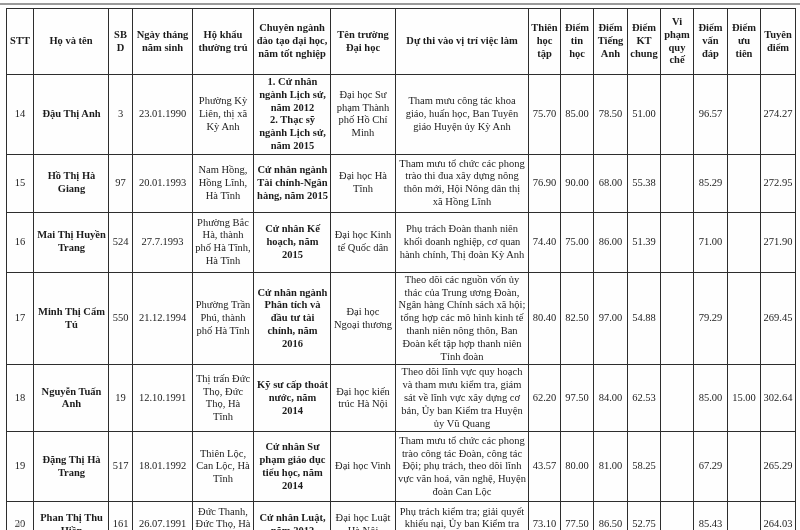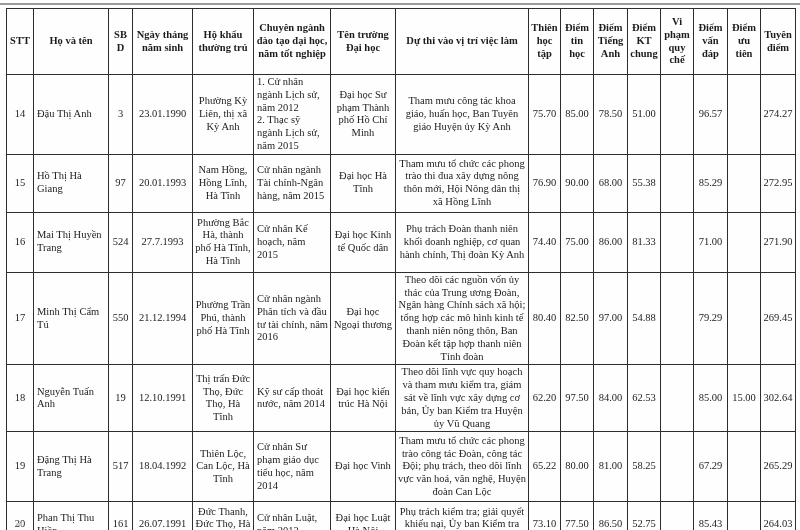--- a/index.html
+++ b/index.html
@@ -31,21 +31,21 @@
     border: 1px solid #2d2d2d;
     font-size: 10.5px;
     line-height: 1.22;
     padding: 1px 2px;
     vertical-align: middle;
     white-space: pre-line;
     overflow: hidden;
     word-wrap: break-word;
   }
   th { font-weight: bold; text-align: center; }
-  td.align-left { text-align: left; padding-left: 3px; }
+  td.align-left { text-align: center; padding-left: 3px; font-weight: bold; }
   td.align-center { text-align: center; }
   td.bold { font-weight: normal; }
 </style>
 </head>
 <body>
 
 <div class="top-rule"></div>
 
 <table class="results">
   <colgroup id="colgroup">
@@ -129,21 +129,21 @@
         <td class="align-left">Mai Thị Huyền Trang</td>
         <td class="align-center">524</td>
         <td class="align-center">27.7.1993</td>
         <td class="align-center">Phường Bắc Hà, thành phố Hà Tĩnh, Hà Tĩnh</td>
         <td class="align-left">Cử nhân Kế hoạch, năm 2015</td>
         <td class="align-center">Đại học Kinh tế Quốc dân</td>
         <td class="align-center">Phụ trách Đoàn thanh niên khối doanh nghiệp, cơ quan hành chính, Thị đoàn Kỳ Anh</td>
         <td class="align-center">74.40</td>
         <td class="align-center">75.00</td>
         <td class="align-center">86.00</td>
-        <td class="align-center">81.33</td>
+        <td class="align-center">51.39</td>
         <td class="align-center"></td>
         <td class="align-center">71.00</td>
         <td class="align-center"></td>
         <td class="align-center bold">271.90</td>
       </tr>
       <tr style="height: 85px;">
         <td class="align-center">17</td>
         <td class="align-left">Minh Thị Cẩm Tú</td>
         <td class="align-center">550</td>
         <td class="align-center">21.12.1994</td>
@@ -175,26 +175,26 @@
         <td class="align-center">62.53</td>
         <td class="align-center"></td>
         <td class="align-center">85.00</td>
         <td class="align-center">15.00</td>
         <td class="align-center bold">302.64</td>
       </tr>
       <tr style="height: 70px;">
         <td class="align-center">19</td>
         <td class="align-left">Đặng Thị Hà Trang</td>
         <td class="align-center">517</td>
-        <td class="align-center">18.04.1992</td>
+        <td class="align-center">18.01.1992</td>
         <td class="align-center">Thiên Lộc, Can Lộc, Hà Tĩnh</td>
         <td class="align-left">Cử nhân Sư phạm giáo dục tiểu học, năm 2014</td>
         <td class="align-center">Đại học Vinh</td>
         <td class="align-center">Tham mưu tổ chức các phong trào công tác Đoàn, công tác Đội; phụ trách, theo dõi lĩnh vực văn hoá, văn nghệ, Huyện đoàn Can Lộc</td>
-        <td class="align-center">65.22</td>
+        <td class="align-center">43.57</td>
         <td class="align-center">80.00</td>
         <td class="align-center">81.00</td>
         <td class="align-center">58.25</td>
         <td class="align-center"></td>
         <td class="align-center">67.29</td>
         <td class="align-center"></td>
         <td class="align-center bold">265.29</td>
       </tr>
       <tr style="height: 46px;">
         <td class="align-center">20</td>

